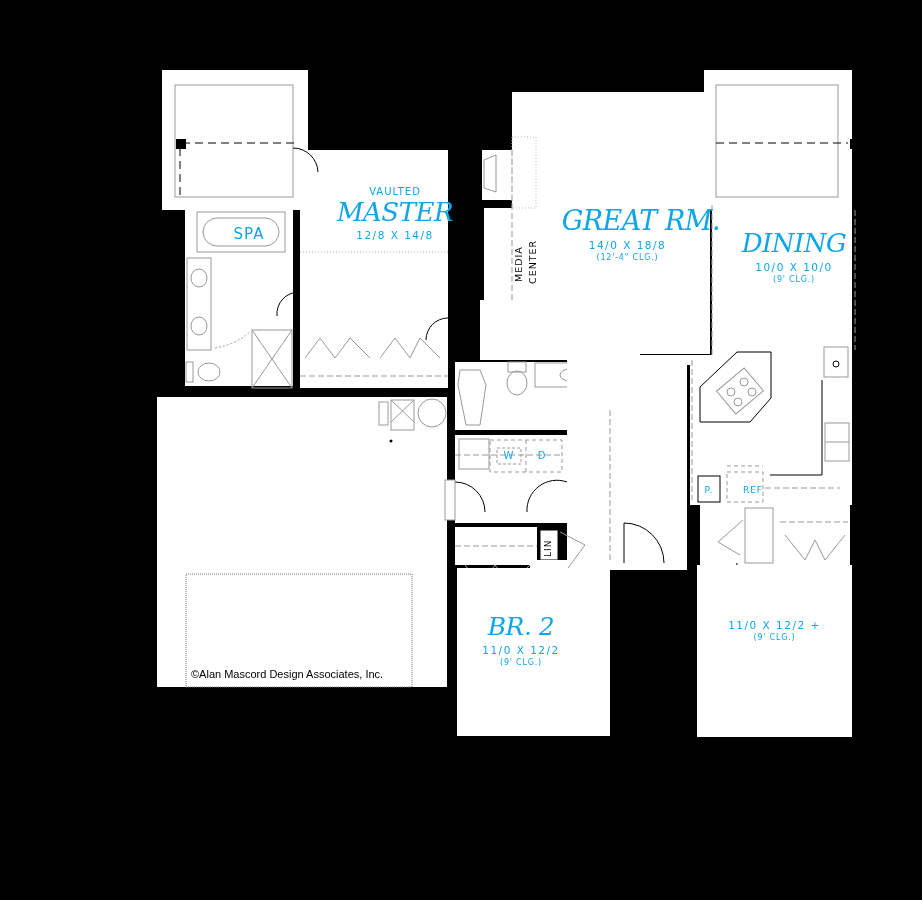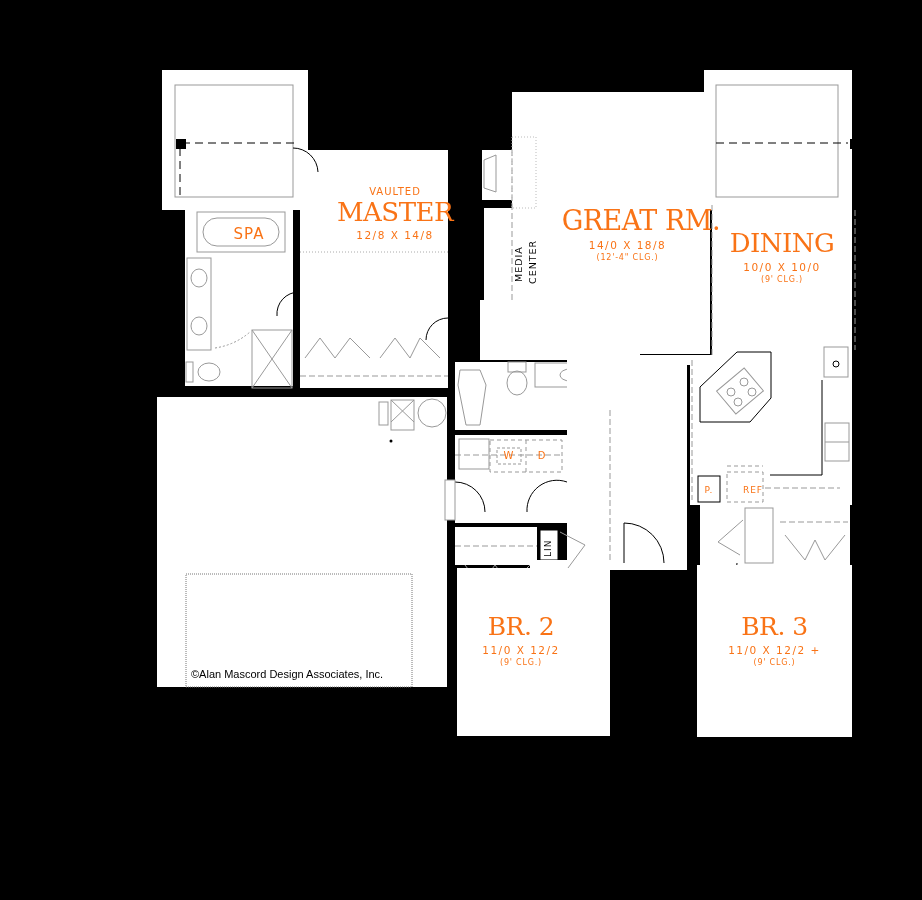--- a/index.html
+++ b/index.html
@@ -1,19 +1,19 @@
 <!DOCTYPE html>
 <html><head>
   <meta charset="utf-8">
   <style>
     html, body { margin: 0; padding: 0; background: #000; }
     body { width: 922px; height: 900px; position: relative; overflow: hidden; }
     #plan { position: absolute; left: 0; top: 0; }
-    .label { position: absolute; text-align: center; color: #f97316; white-space: nowrap; }
-    .room-name { font-family: "DejaVu Serif", serif; letter-spacing: -0.5px; line-height: 1; }
+    .label { position: absolute; text-align: center; color: #0ea5e9; white-space: nowrap; }
+    .room-name { font-family: "DejaVu Serif", serif; letter-spacing: -0.5px; line-height: 1; font-style: italic; }
     .dims { font-family: "DejaVu Sans", sans-serif; font-size: 10.5px; letter-spacing: 1.5px; line-height: 1.3; }
     .clg { font-family: "DejaVu Sans", sans-serif; font-size: 8px; letter-spacing: 0.8px; line-height: 1.3; }
     .small { font-family: "DejaVu Sans", sans-serif; font-size: 10px; letter-spacing: 1px; }
     .copyright { position: absolute; font-family: "Liberation Sans", sans-serif; font-size: 11px; color: #000; white-space: nowrap; }
     .vert { position: absolute; font-family: "DejaVu Sans", sans-serif; font-size: 9.5px; letter-spacing: 1px; transform: rotate(-90deg); transform-origin: left top; white-space: nowrap; color:#000; }
   </style>
 </head>
 <body>
 
 <svg id="plan" width="922" height="900" viewBox="0 0 922 900" xmlns="http://www.w3.org/2000/svg">
@@ -166,37 +166,36 @@
 
 <div class="label" style="left:535px; top:207px; width:185px;">
   <div class="room-name" style="font-size:27px;text-align:right;">GREAT RM.</div>
   <div class="dims" style="margin-top:5px;">14/0 X 18/8</div>
   <div class="clg">(12'-4" CLG.)</div>
 </div>
 
 <div class="vert" style="left:513px; top:282px;">MEDIA</div>
 <div class="vert" style="left:527px; top:284px;">CENTER</div>
 
-<div class="label" style="left:712px; top:230px; width:140px;">
+<div class="label" style="left:712px; top:230px; width:140px;padding-left:12px;">
   <div class="room-name" style="font-size:26px;">DINING</div>
   <div class="dims" style="margin-top:5px;">10/0 X 10/0</div>
   <div class="clg">(9' CLG.)</div>
 </div>
 
 <div class="label" style="left:157px; top:485px; width:290px;">
 </div>
 
 <div class="label" style="left:457px; top:614px; width:128px;">
   <div class="room-name" style="font-size:25px;">BR. 2</div>
   <div class="dims" style="margin-top:5px;">11/0 X 12/2</div>
   <div class="clg">(9' CLG.)</div>
 </div>
 
 <div class="label" style="left:697px; top:614px; width:155px;">
-  <div class="room-name" style="font-size:25px;">BR. 3</div>
   <div class="dims" style="margin-top:5px;">11/0 X 12/2 +</div>
   <div class="clg">(9' CLG.)</div>
 </div>
 
 <div class="label small" style="left:207px; top:225px; width:84px; font-size:15px;">SPA</div>
 <div class="label small" style="left:497px; top:450px; width:24px;">W</div>
 <div class="label small" style="left:530px; top:450px; width:24px;">D</div>
 <div class="vert" style="left:543px; top:557px; font-size:9px;">LIN</div>
 <div class="label small" style="left:698px; top:485px; width:22px; font-size:9px;">P.</div>
 <div class="label small" style="left:727px; top:485px; width:36px; font-size:9px;text-align:right;">REF</div>

